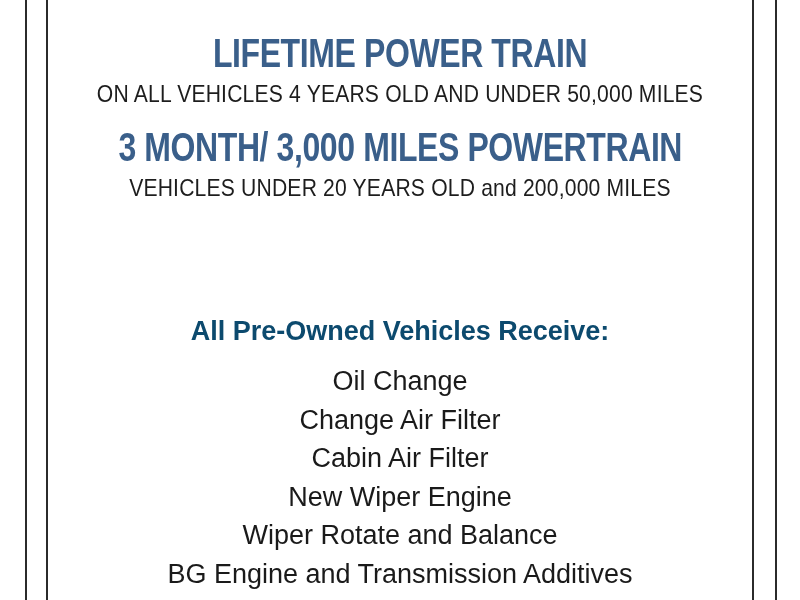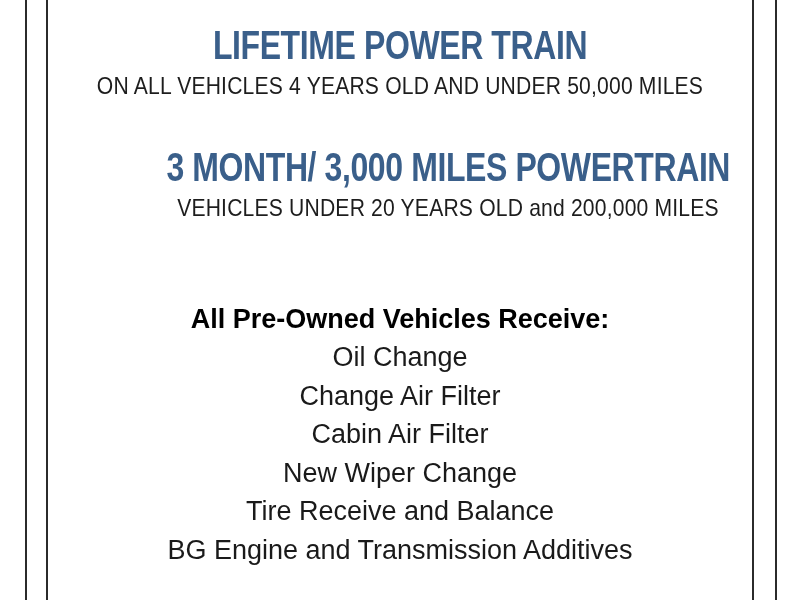--- a/index.html
+++ b/index.html
@@ -37,22 +37,22 @@
     position: absolute;
     left: 48px;
     top: 0;
     width: 704px;
     height: 600px;
     text-align: center;
   }
 
   
   .warranty-block { position: absolute; left: 0; width: 100%; }
-  #warranty-0 { top: 22px; }
-  #warranty-1 { top: 144px; padding-left: 48px; }
+  #warranty-0 { top: 30px; }
+  #warranty-1 { top: 124px; }
 
   .w-headline {
     color: #3a5f8a;
     font-family: "Liberation Sans Narrow", "Liberation Sans", sans-serif;
     font-weight: 700;
     font-size: 40px;
     line-height: 46px;
     letter-spacing: -0.5px;
     transform: scaleX(0.80);
     transform-origin: center center;
@@ -75,26 +75,26 @@
 
   
   #services {
     position: absolute;
     left: 0;
     top: 300px;
     width: 100%;
   }
 
   .svc-heading {
-    color: #000000;
+    color: #0c4a6e;
     font-family: "Liberation Sans", sans-serif;
     font-weight: 700;
     font-size: 27px;
     line-height: 38px;
-    margin: 0;
+    margin: 12px;
     white-space: nowrap;
   }
 
   .svc-list {
     list-style: none;
     margin: 0;
     padding: 0;
   }
 
   .svc-item {
@@ -128,20 +128,20 @@
       <div class="w-sub">VEHICLES UNDER 20 YEARS OLD and 200,000 MILES</div>
     </div>
 
     <div id="services">
       <div class="svc-heading">All Pre-Owned Vehicles Receive:</div>
 
       <ul class="svc-list">
         <li class="svc-item">Oil Change</li>
         <li class="svc-item">Change Air Filter</li>
         <li class="svc-item">Cabin Air Filter</li>
-        <li class="svc-item">New Wiper Change</li>
-        <li class="svc-item">Tire Receive and Balance</li>
+        <li class="svc-item">New Wiper Engine</li>
+        <li class="svc-item">Wiper Rotate and Balance</li>
         <li class="svc-item">BG Engine and Transmission Additives</li>
       </ul>
     </div>
 
   </div>
 </div>
 
 </body></html>

